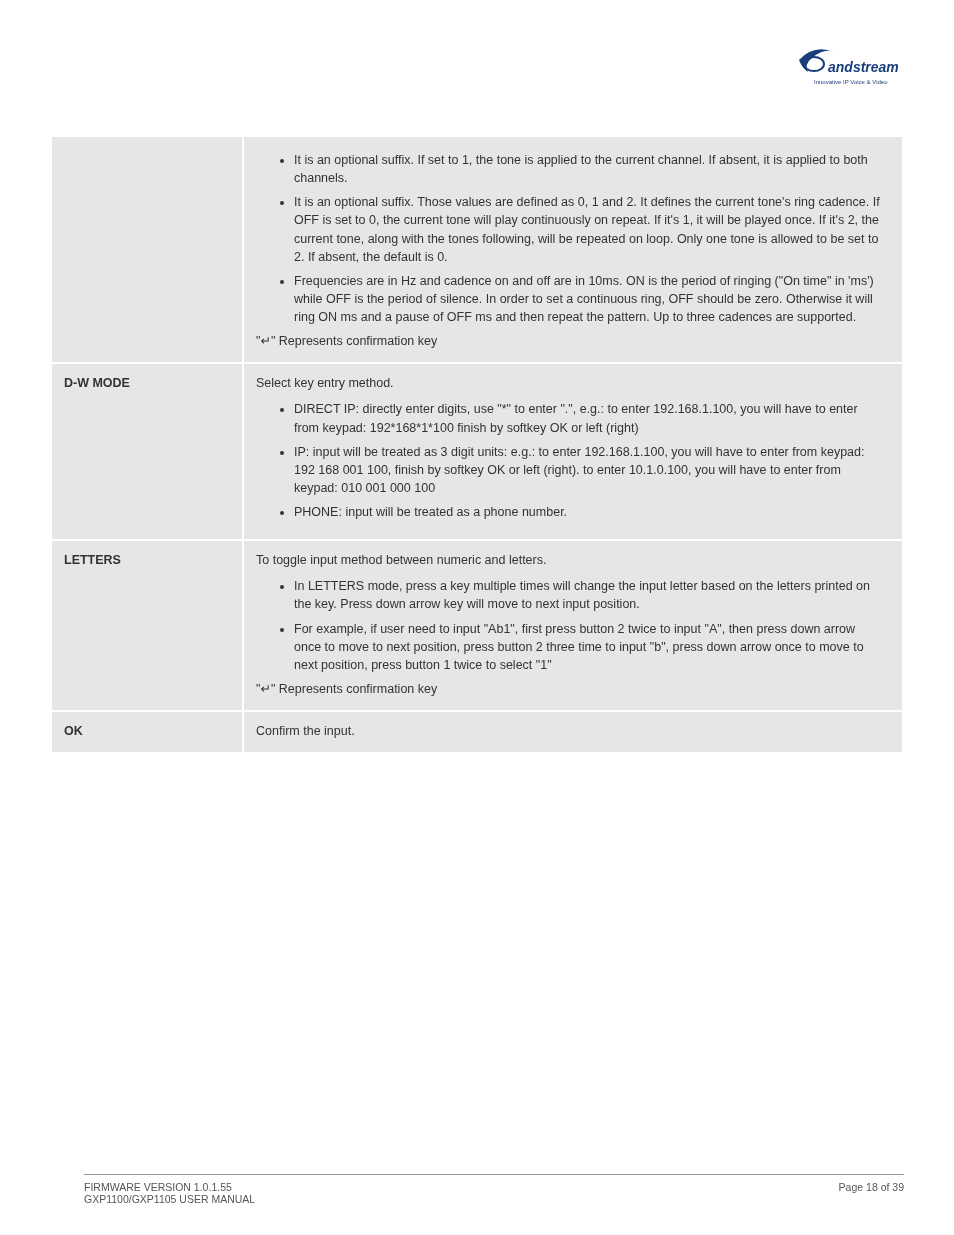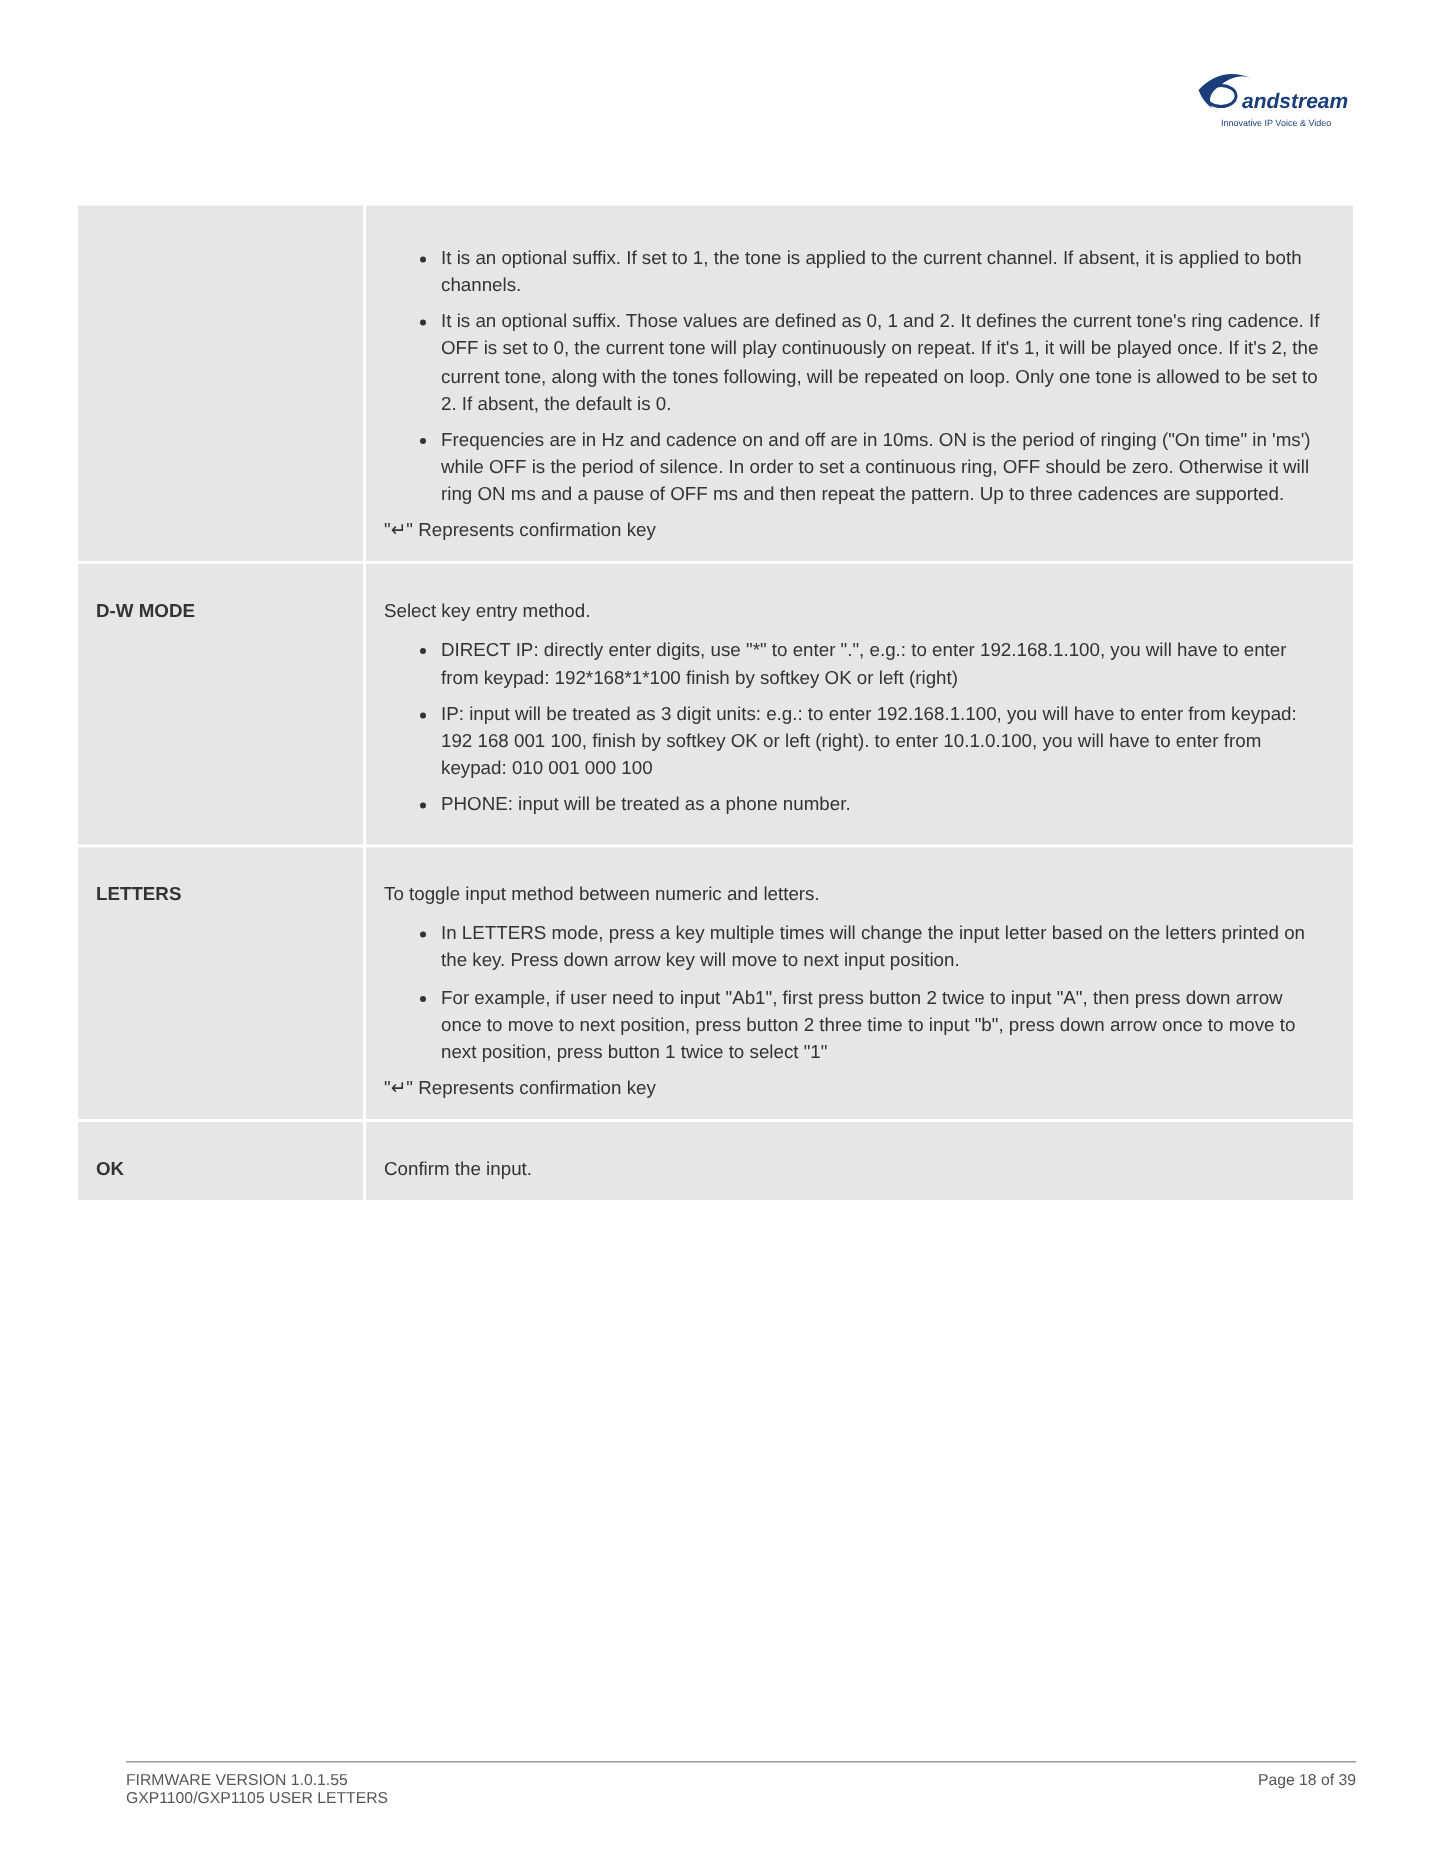--- a/index.html
+++ b/index.html
@@ -1,20 +1,20 @@
 <!DOCTYPE html>
 <html><head>
 <meta charset="utf-8">
 <style>
   * { box-sizing: border-box; margin: 0; padding: 0; }
   html, body { width: 954px; background: #fff; font-family: Arial, Helvetica, sans-serif; font-size: 12.5px; color: #333; }
   body { padding: 40px 50px 30px 50px; position: relative; min-height: 1235px; }
   .logo { position: absolute; top: 42px; right: 50px; width: 110px; height: 60px; }
   table.doc { width: 100%; border-collapse: separate; border-spacing: 2px; margin-top: 95px; table-layout: fixed; }
-  table.doc td { background: #e6e6e6; vertical-align: top; padding: 22px 12px 12px 12px; font-size: 12.5px; line-height: 1.45; margin-left: 20px; }
+  table.doc td { background: #e6e6e6; vertical-align: top; padding: 10px 12px 12px 12px; font-size: 12.5px; line-height: 1.45; margin-left: 20px; }
   table.doc td.label { width: 190px; font-weight: bold; }
   ul.bul { list-style: disc; padding-left: 38px; margin: 4px 0; }
   ul.bul li { margin-bottom: 6px; padding-right: 10px; }
   .intro { margin-bottom: 8px; }
   .note { margin-top: 6px; }
   .footer { position: absolute; bottom: 30px; left: 84px; right: 50px; border-top: 1px solid #999; padding-top: 6px; font-size: 10.5px; color: #555; display: flex; justify-content: space-between; }
   .g-swoosh { display:inline-block; }
 </style>
 </head>
 <body>
@@ -68,16 +68,16 @@
         <td>
           <div>Confirm the input.</div>
         </td>
       </tr>
     </tbody>
 </table>
 
 <div class="footer">
   <div>
     <span>FIRMWARE VERSION 1.0.1.55</span><br>
-    <span>GXP1100/GXP1105 USER LETTERS</span>
+    <span>GXP1100/GXP1105 USER MANUAL</span>
   </div>
   <div>Page 18 of 39</div>
 </div>
 
 </body></html>

